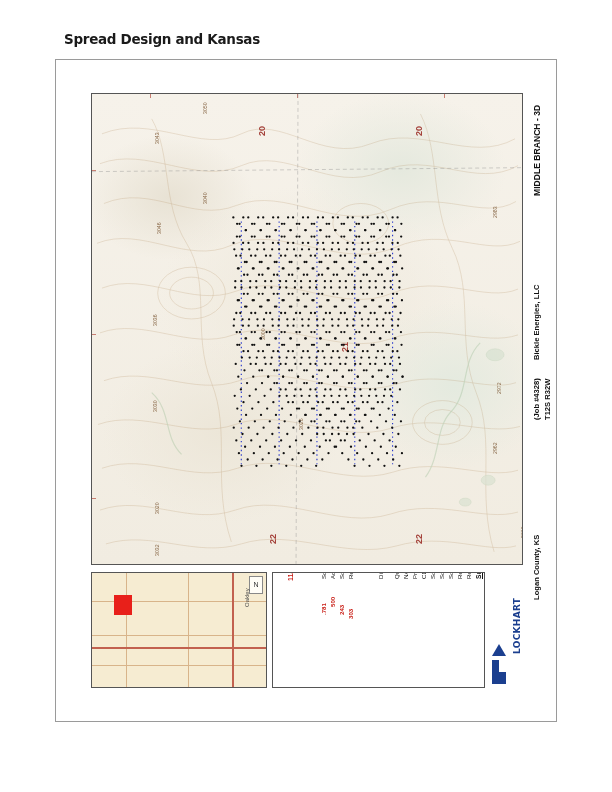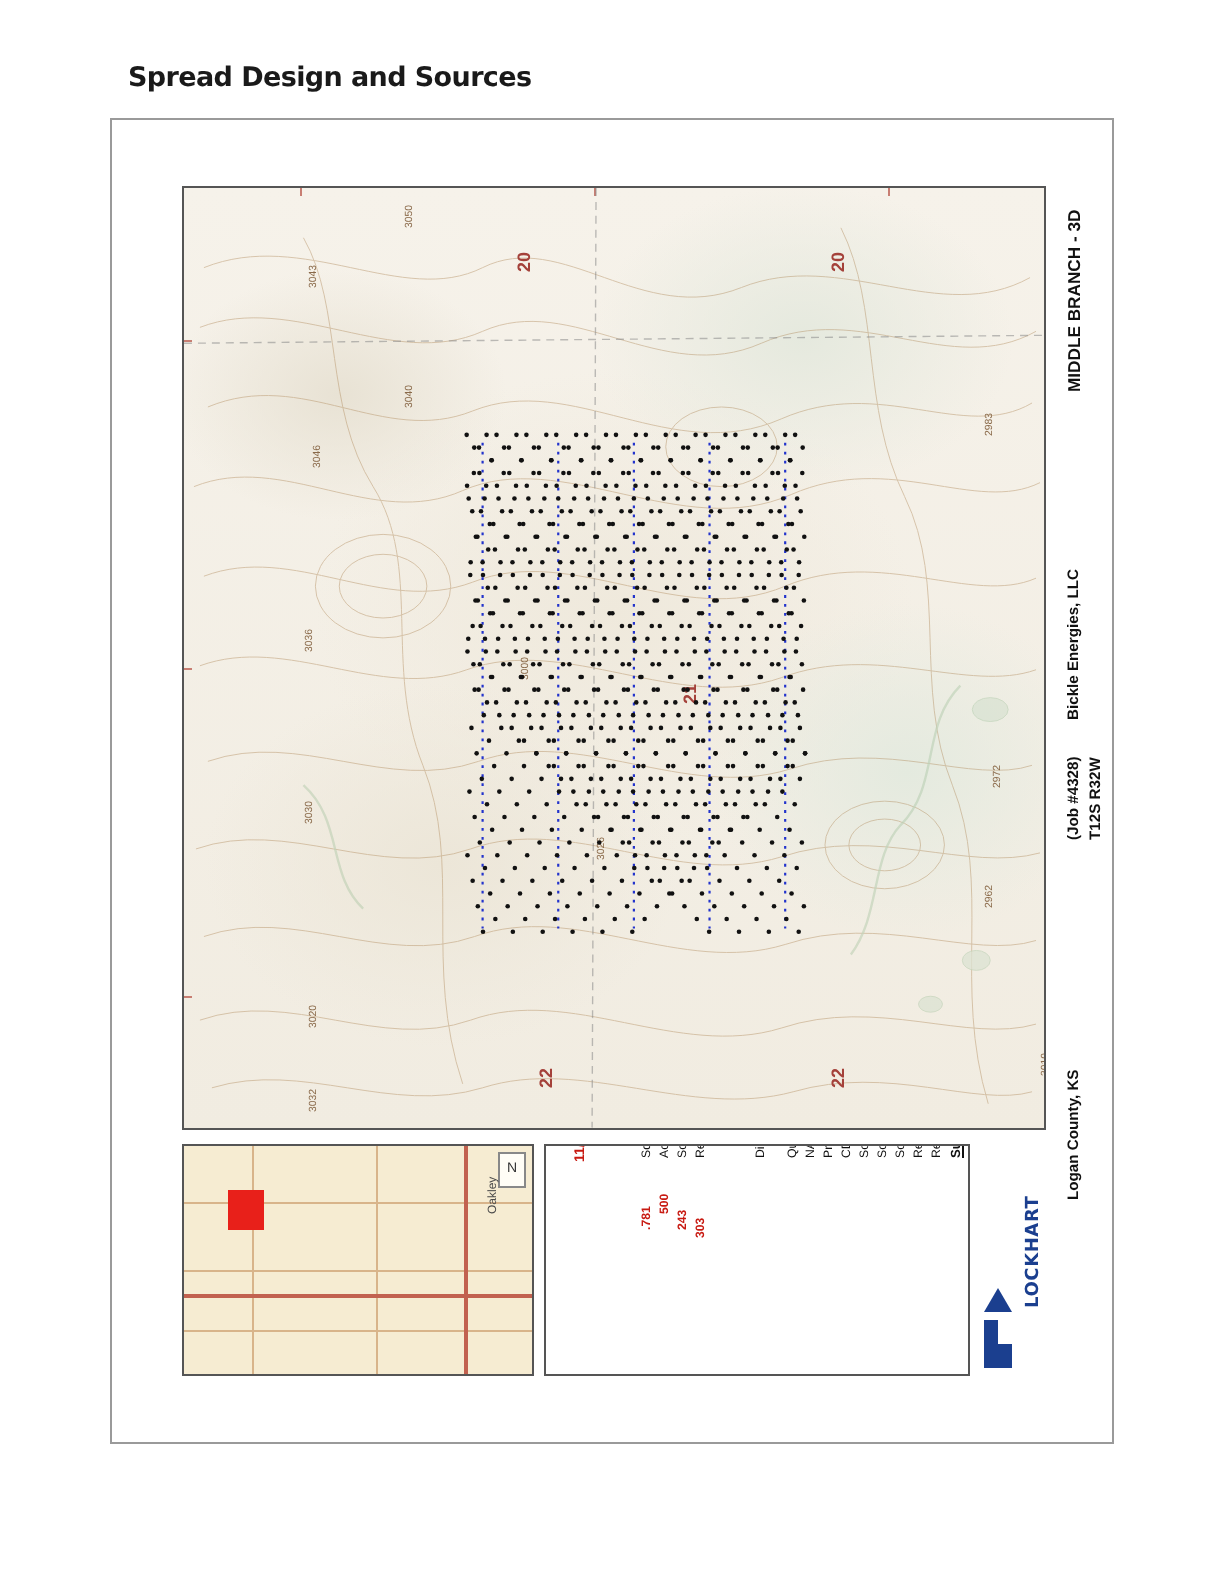--- a/index.html
+++ b/index.html
@@ -233,21 +233,21 @@
     color: #1b3f8f;
     font-weight: bold;
     font-family: "DejaVu Sans", sans-serif;
   }
   .logo-main { font-size: 9px; letter-spacing: 0.3px; }
   .logo-sub { font-size: 6.6px; letter-spacing: 1.6px; }
 </style>
 </head>
 <body>
 
-<div class="page-title">Spread Design and Sources</div>
+<div class="page-title">Spread Design and Kansas</div>
 
 <div class="sheet">
 
   <div class="map-panel">
     <div class="topo-bg"></div>
 
     <svg class="contours" viewBox="0 0 432 472" preserveAspectRatio="none">
       <g fill="none" stroke="#b08a5c" stroke-width="0.5" opacity="0.8">
         <path d="M10,40 C60,20 110,60 150,40 C190,20 230,70 280,50 C330,30 380,70 425,45"></path>
         <path d="M8,70 C55,52 105,92 150,72 C195,52 240,100 290,78 C340,56 385,96 428,72"></path>

